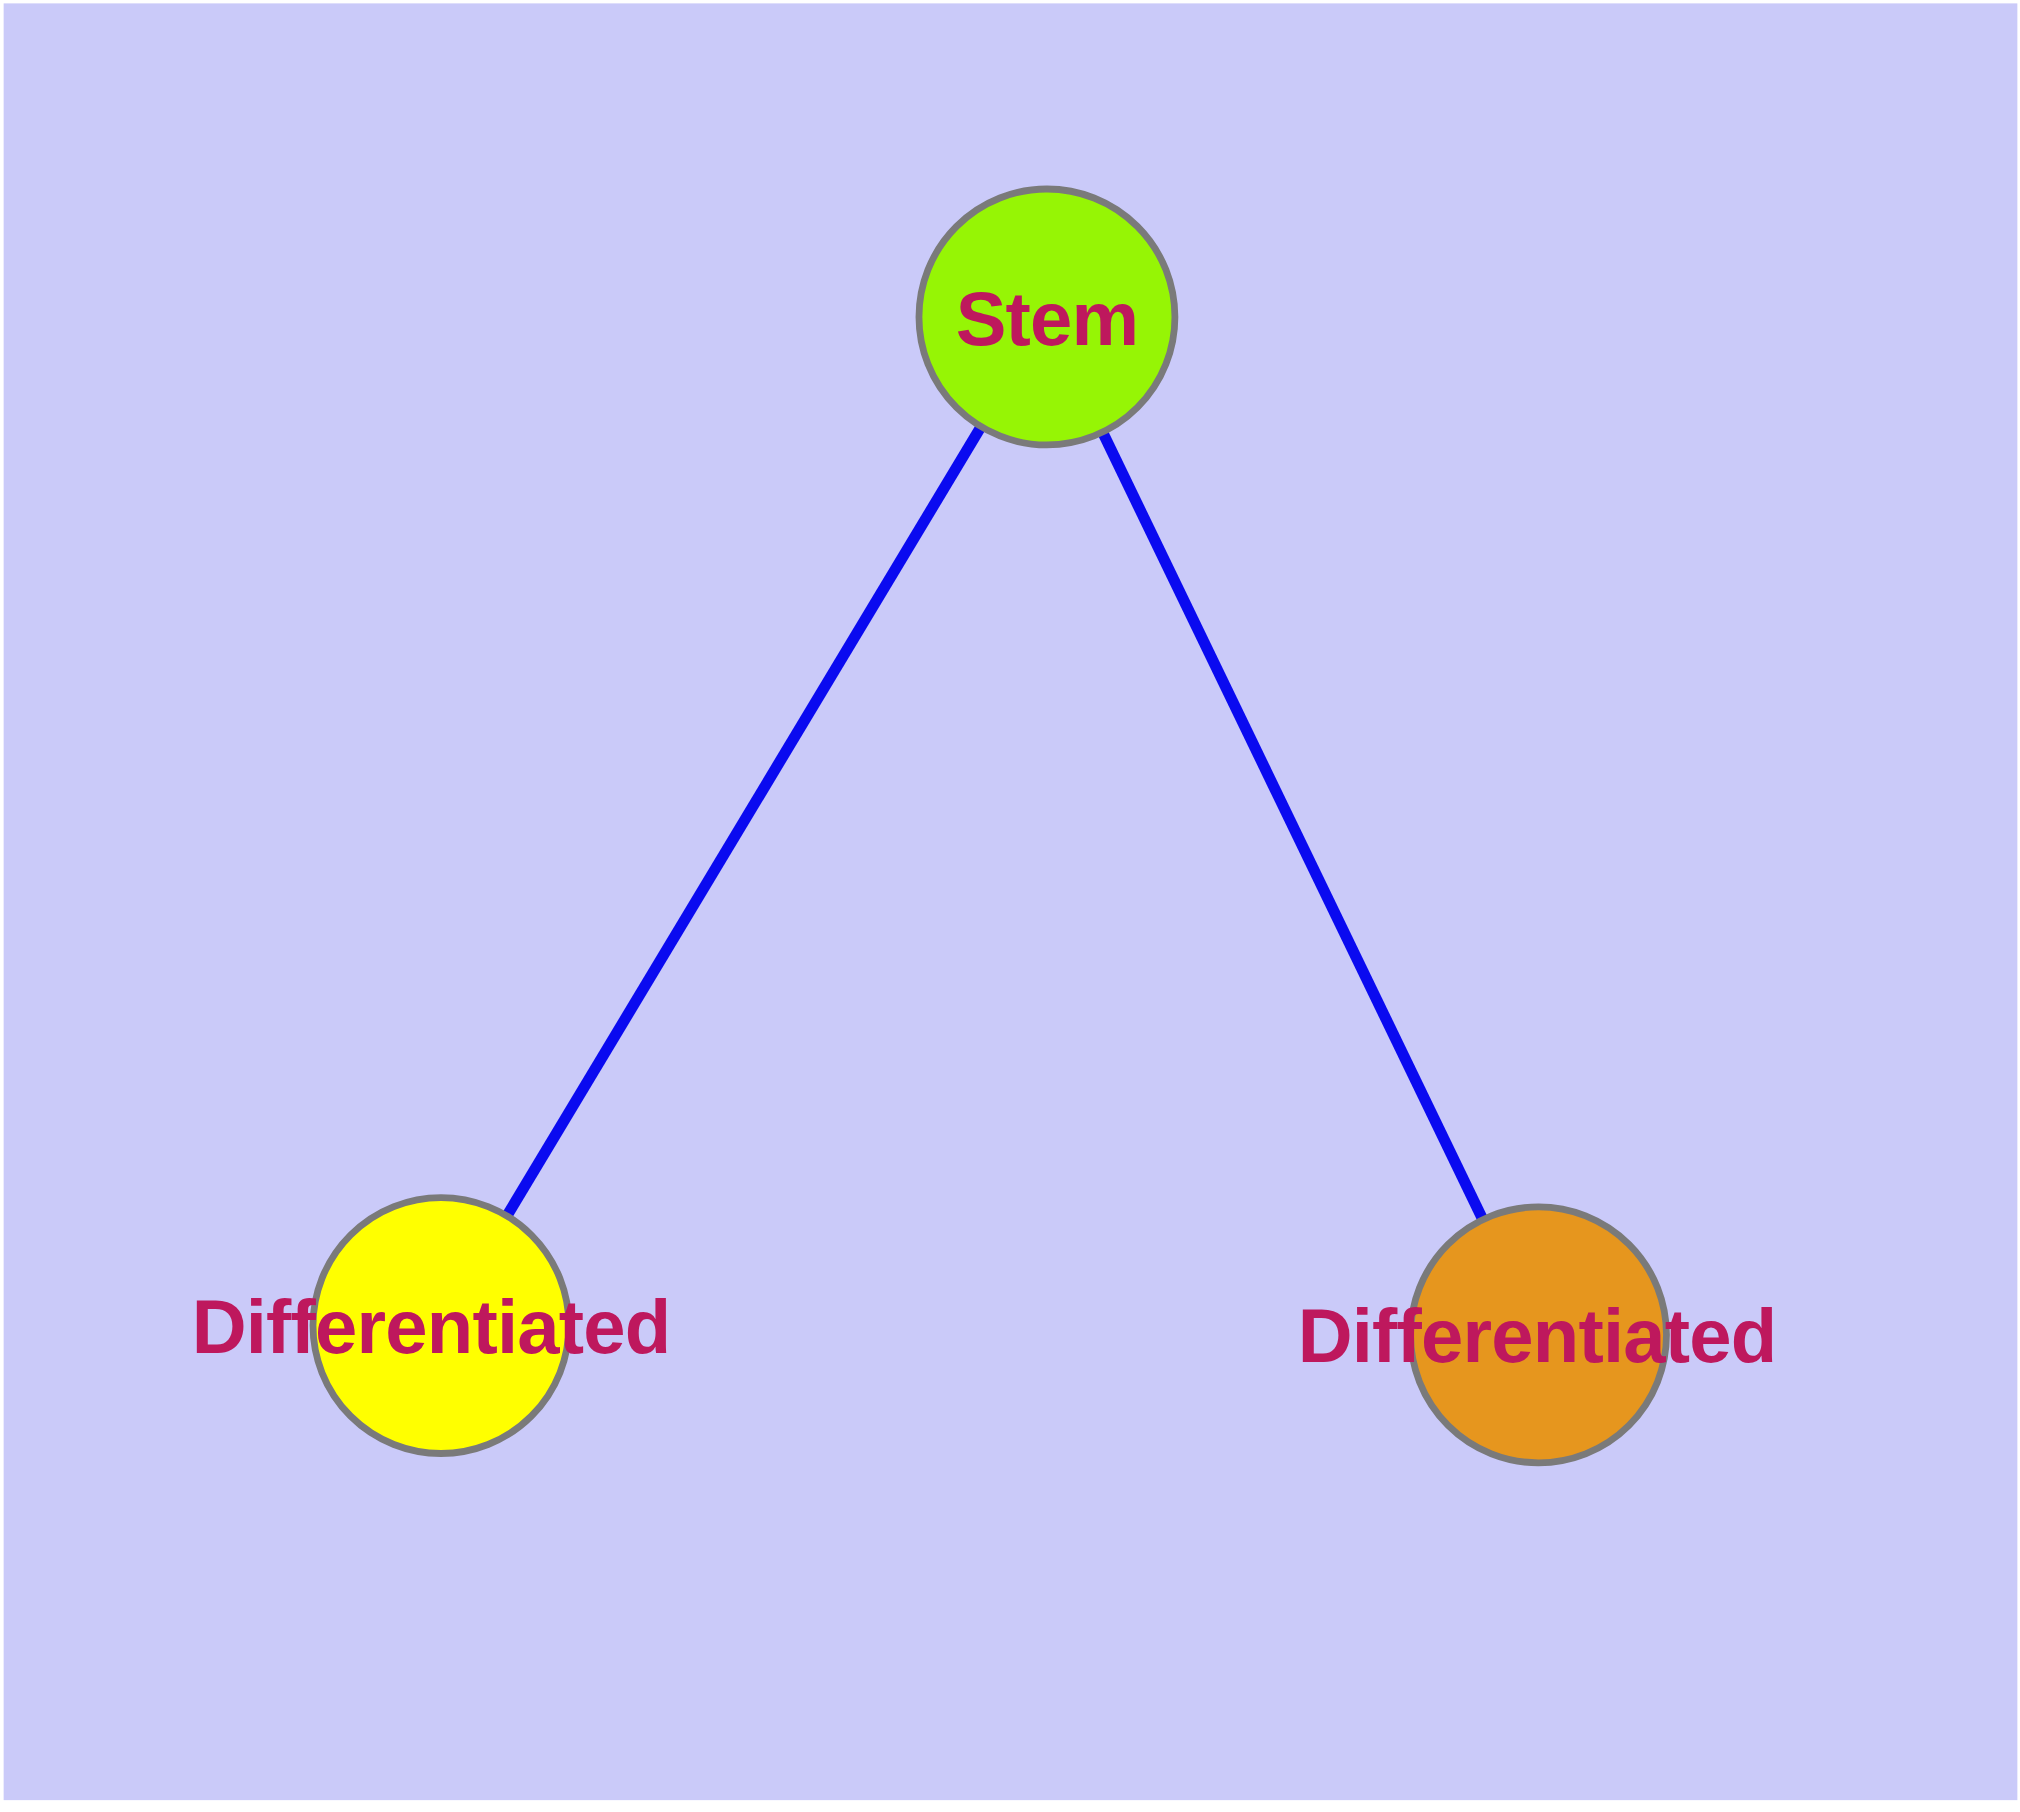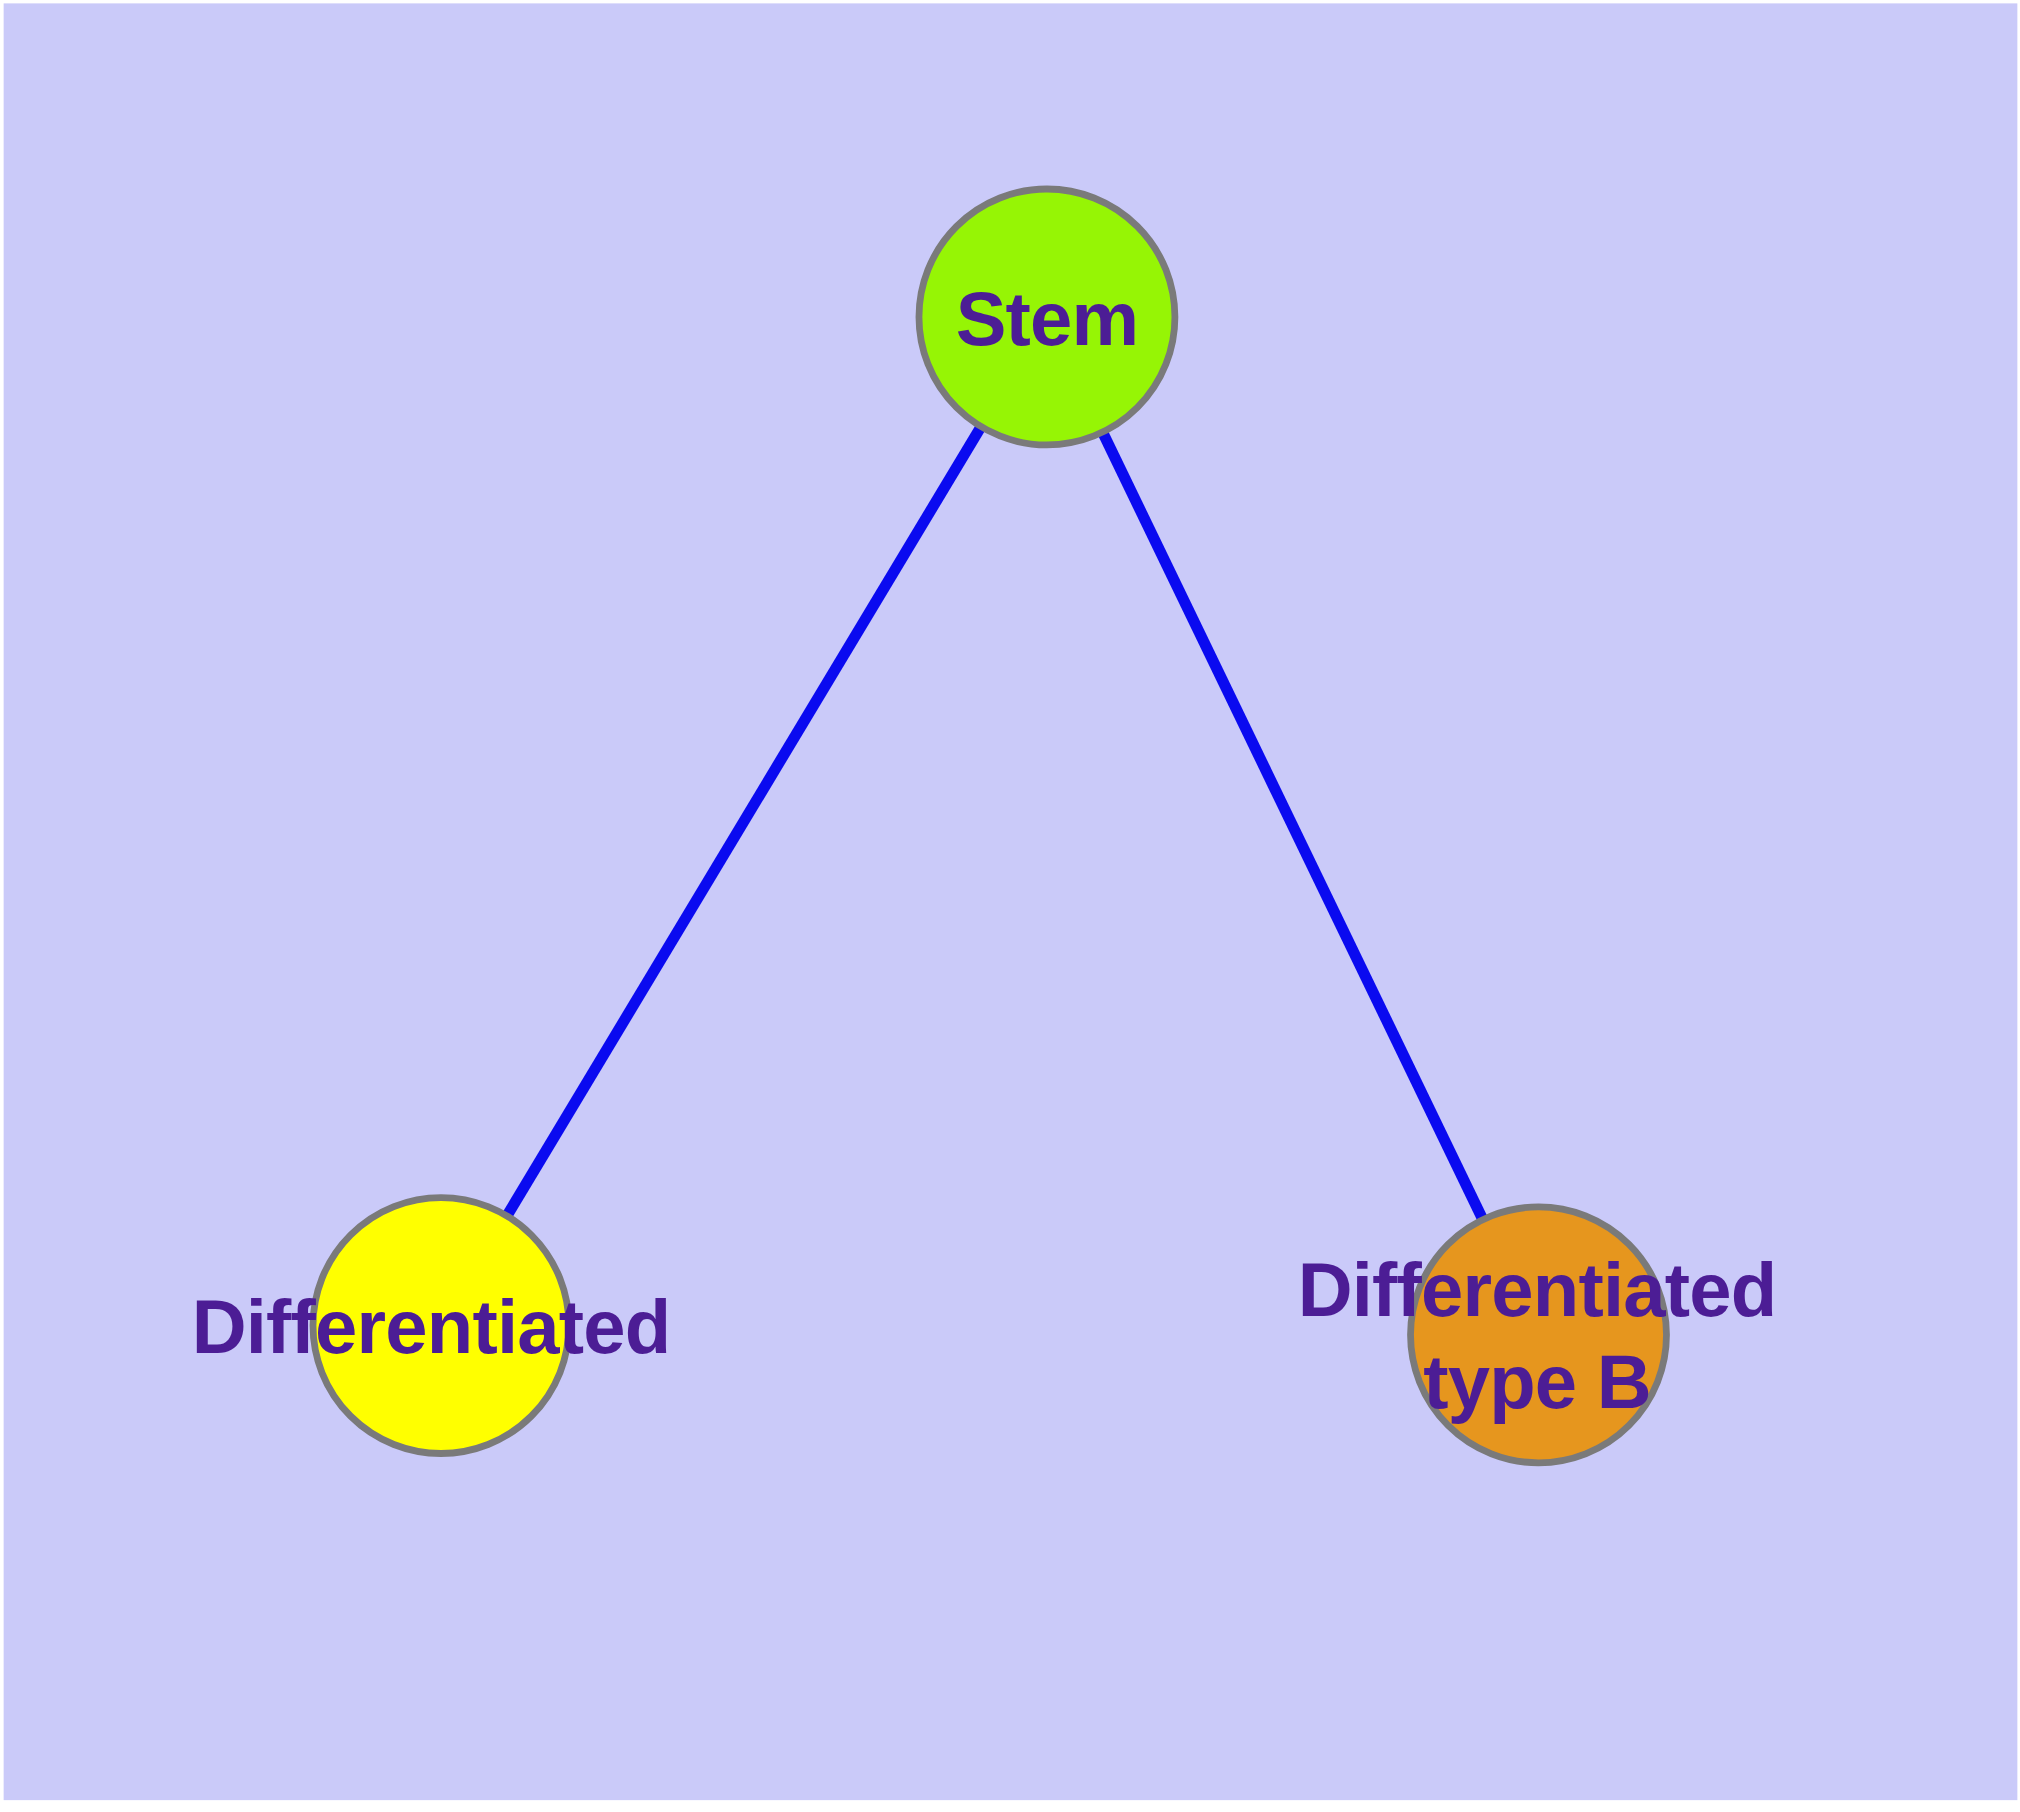--- a/index.html
+++ b/index.html
@@ -32,21 +32,21 @@
   }
   .node-circle {
     stroke-width: 8px;
   }
   .node-label {
     position: absolute;
     transform: translate(-50%, -50%);
     font-weight: bold;
     font-size: 76px;
     line-height: 92px;
-    color: #4c1d95;
+    color: #be185d;
     text-align: center;
     white-space: nowrap;
     letter-spacing: -0.8px;
   }
   #label-stem { left: 1047px; top: 319px; }
   #label-type-a { left: 431px;  top: 1327px; }
   #label-type-b { left: 1537px; top: 1336px; }
 </style>
 </head>
 <body>
@@ -66,17 +66,16 @@
   </svg>
 
   <div class="node-label" id="label-stem">Stem</div>
 
   <div class="node-label" id="label-type-a">
     <div>Differentiated</div>
   </div>
 
   <div class="node-label" id="label-type-b">
     <div>Differentiated</div>
-    <div>type B</div>
   </div>
 
 </div>
 
 
 </body></html>

